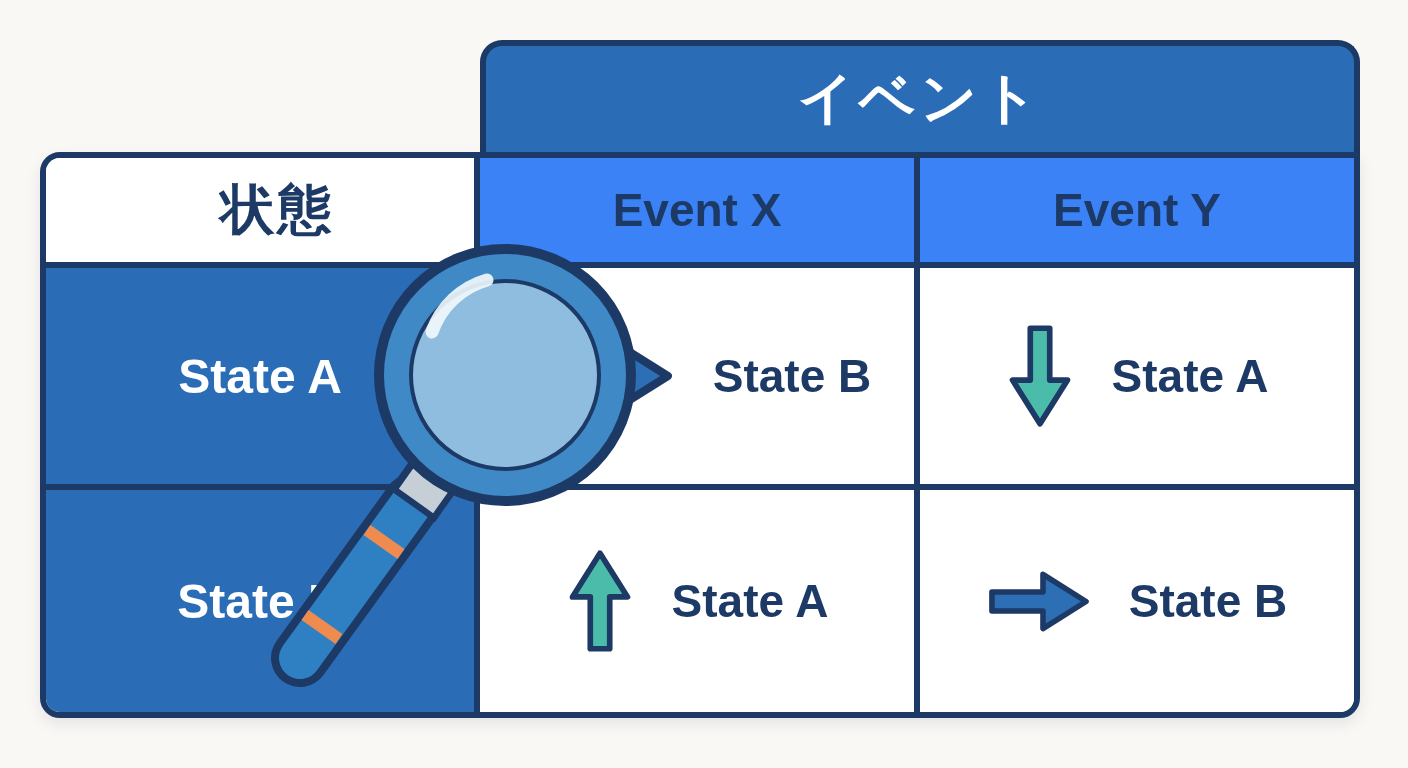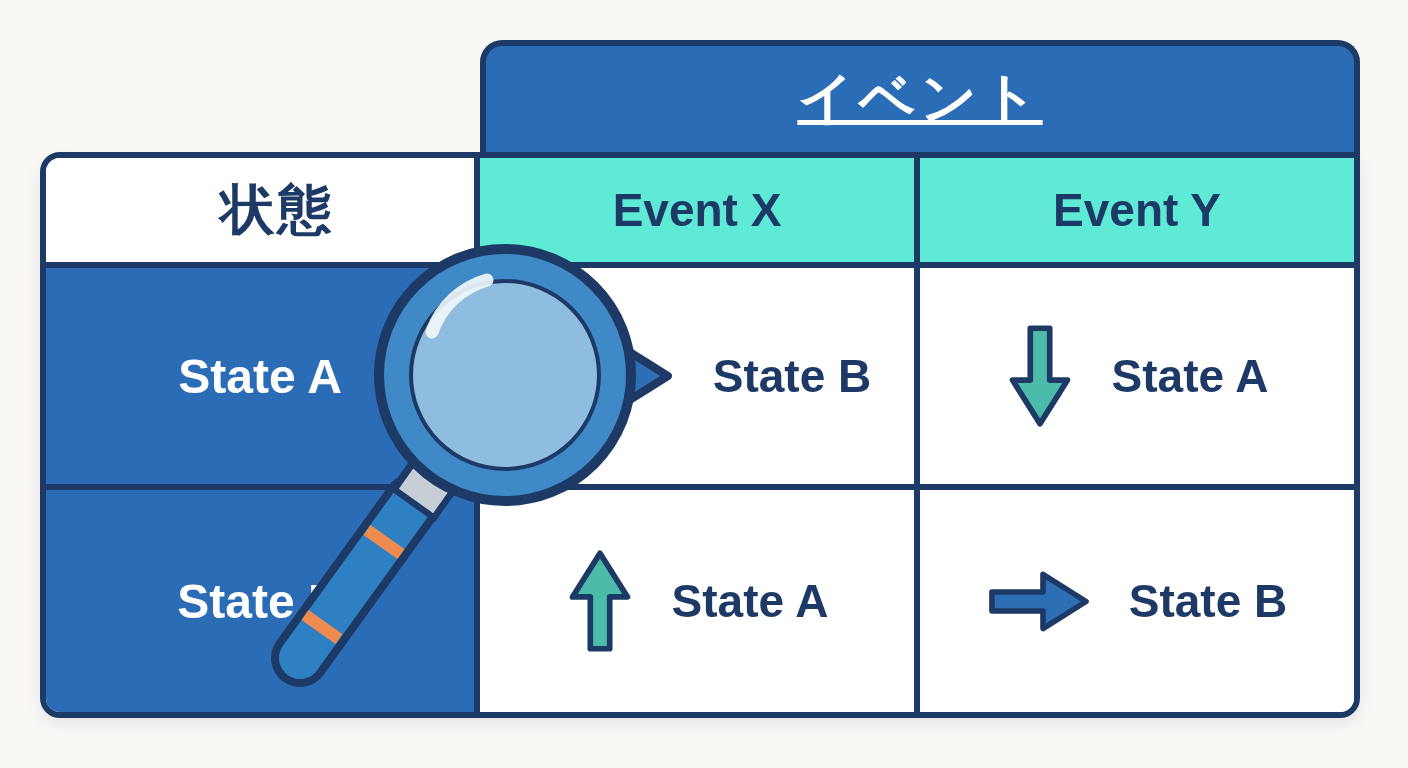--- a/index.html
+++ b/index.html
@@ -10,21 +10,21 @@
     color:#1d3a66;
   }
   .wrap{position:absolute;left:40px;top:40px;width:1320px;height:678px;}
 
   
   .event-group{
     position:absolute;left:440px;top:0;width:880px;height:112px;
     background:#2a6db6;border:6px solid #1d3a66;border-bottom:none;
     border-radius:22px 22px 0 0;box-sizing:border-box;
     display:flex;align-items:center;justify-content:center;
-    color:#ffffff;font-size:56px;font-weight:800;letter-spacing:4px;text-decoration:underline;
+    color:#ffffff;font-size:56px;font-weight:800;letter-spacing:4px;
   }
 
   
   .grid{
     position:absolute;left:0;top:112px;width:1320px;height:566px;
     border:6px solid #1d3a66;border-radius:20px 0 20px 20px;
     box-sizing:border-box;overflow:hidden;background:#ffffff;
     display:grid;
     grid-template-columns:434px 440px 434px;
     grid-template-rows:110px 222px 222px;
@@ -32,21 +32,21 @@
   }
   .cell{
     box-sizing:border-box;
     border-right:6px solid #1d3a66;border-bottom:6px solid #1d3a66;
     display:flex;align-items:center;justify-content:center;
   }
   .cell.last-col{border-right:none;text-align:center;}
   .cell.last-row{border-bottom:none;}
 
   .state-head{background:#ffffff;font-size:54px;font-weight:800;letter-spacing:3px;padding-left:35px;}
-  .col-head{background:#5eead4;font-size:46px;font-weight:700;color:#1d3a66;}
+  .col-head{background:#3b82f6;font-size:46px;font-weight:700;color:#1d3a66;}
   .state-cell{background:#2a6db6;color:#ffffff;font-size:48px;font-weight:600;}
   .trans-cell{background:#ffffff;color:#1d3a66;font-size:46px;font-weight:600;gap:38px;}
 
   .arrow{display:block;flex:0 0 auto;}
 
   
   .magnifier{
     position:absolute;left:240px;top:220px;width:440px;height:470px;
     z-index:5;pointer-events:none;
   }

